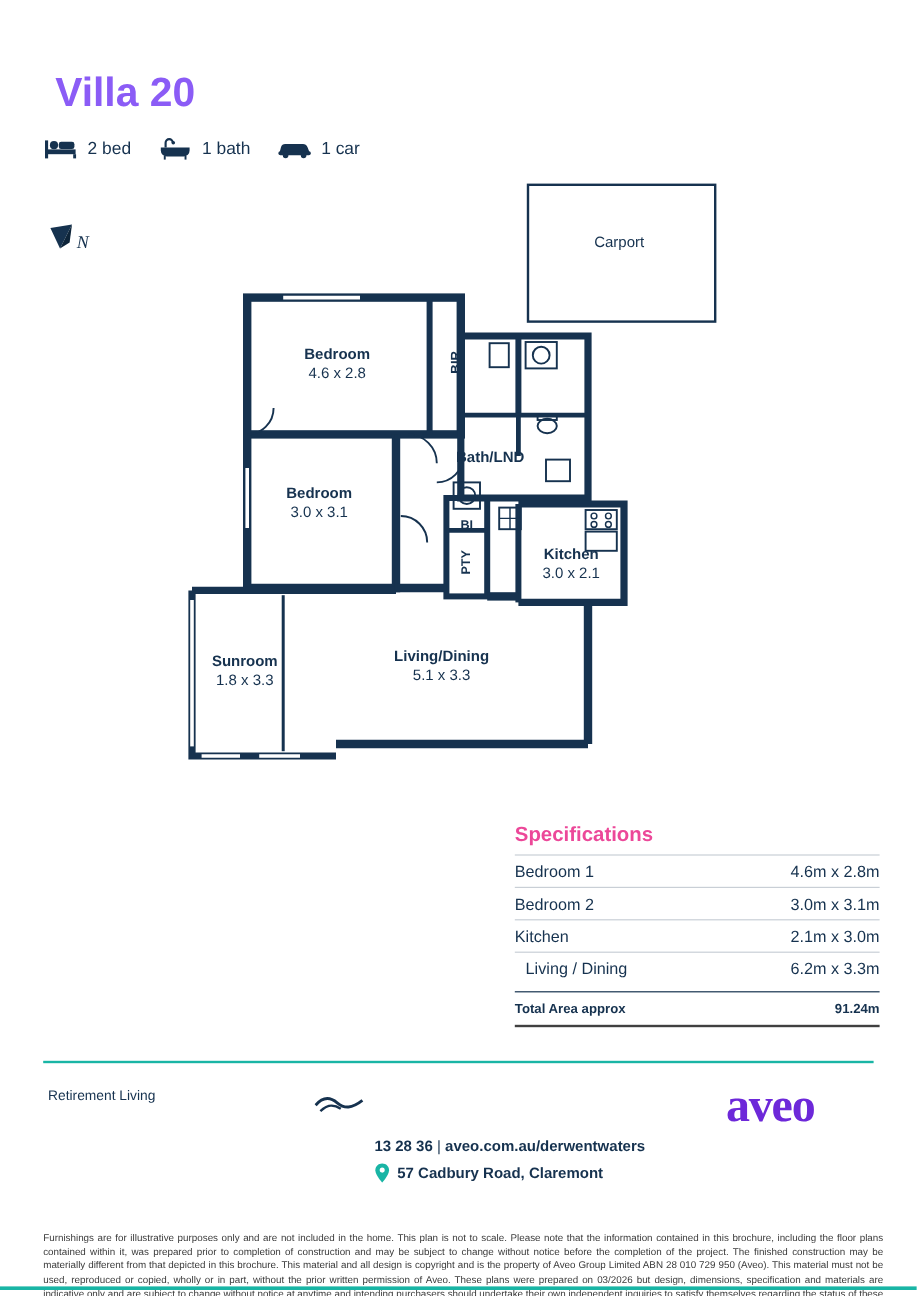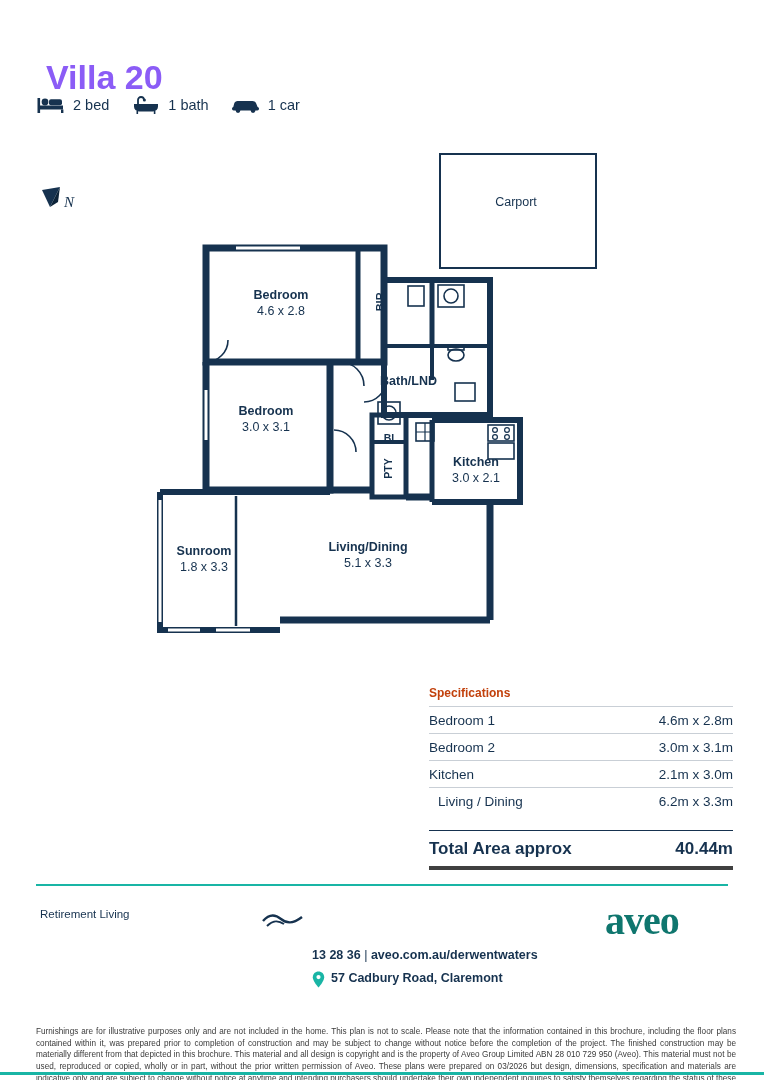--- a/index.html
+++ b/index.html
@@ -12,69 +12,69 @@
     overflow:hidden;
   }
   .page{position:absolute;inset:0;}
 
   
   .title{
     position:absolute;left:46px;top:34px;
     font-size:34px;font-weight:bold;color:#8b5cf6;letter-spacing:0px;margin-top:24px;
   }
   .feature-row{
-    position:absolute;left:36px;top:92px;
+    position:absolute;left:36px;top:111px;
     display:flex;align-items:center;gap:0px;
     font-size:14.5px;color:#16324f;
   }
   .feature{display:flex;align-items:center;margin-right:22px;}
   .feature .ic{width:30px;height:26px;display:flex;align-items:center;justify-content:center;margin-right:7px;}
   .feature .lbl{font-size:14.5px;color:#16324f;}
 
   
   .north{position:absolute;left:40px;top:185px;width:50px;height:38px;}
 
   
   .plan{position:absolute;left:0;top:140px;width:764px;height:520px;}
   .plan .lbl{
     position:absolute;text-align:center;font-size:12.5px;color:#16324f;line-height:1.25;
   }
   .plan .lbl b{font-weight:bold;}
   .rotated{transform:rotate(-90deg);transform-origin:center center;}
 
   
   .specs{position:absolute;left:429px;top:686px;width:304px;}
-  .specs h3{margin:0 0 6px 0;font-size:12px;font-weight:bold;color:#c2410c;}
+  .specs h3{margin:0 0 6px 0;font-size:17px;font-weight:bold;color:#ec4899;}
   .spec-row{
     display:flex;justify-content:space-between;align-items:center;
     border-top:1px solid #c9cfd6;
     padding:6px 0 5px 0;font-size:13.5px;color:#16324f;
   }
   .spec-row.indent .spec-name{padding-left:9px;}
   .spec-total{
     display:flex;justify-content:space-between;align-items:center;
-    border-top:1px solid #16324f;border-bottom:4px solid #404040;
-    margin-top:16px;padding:8px 0 7px 0;font-size:17px;font-weight:bold;color:#16324f;
+    border-top:1px solid #16324f;border-bottom:2px solid #404040;
+    margin-top:6px;padding:8px 0 7px 0;font-size:11px;font-weight:bold;color:#16324f;
   }
 
   
   .footer-rule{position:absolute;left:36px;top:884px;width:692px;height:2px;background:#19b5a5;}
   .brand{position:absolute;left:40px;top:906px;}
   .brand .bname{font-size:24px;font-weight:bold;color:#16324f;letter-spacing:-0.2px;}
   .brand .btag{font-size:11.5px;color:#16324f;margin-top:2px;}
   .brand .wave{position:absolute;left:222px;top:6px;}
 
   .contact{position:absolute;left:312px;top:902px;font-size:12.5px;color:#16324f;line-height:1.55;margin-top:44px;}
   .contact .line1{font-weight:bold;}
   .contact .line1 .sep{font-weight:normal;}
-  .contact .line2{display:flex;align-items:center;font-weight:bold;margin-top:4px;}
+  .contact .line2{display:flex;align-items:flex-start;font-weight:bold;margin-top:4px;}
   .contact .pin{margin-right:6px;display:inline-flex;}
 
   .aveo{position:absolute;left:605px;top:897px;}
-  .aveo .word{font-size:40px;font-weight:bold;color:#0f766e;letter-spacing:-1px;font-family:"Liberation Serif", serif;}
+  .aveo .word{font-size:40px;font-weight:bold;color:#6d28d9;letter-spacing:-1px;font-family:"Liberation Serif", serif;}
 
   .disclaimer{
     position:absolute;left:36px;top:1026px;width:700px;
     font-size:8.2px;line-height:1.42;color:#3a3a3a;text-align:justify;
   }
   .bottom-rule{position:absolute;left:0;top:1072px;width:764px;height:3px;background:#19b5a5;}
 </style>
 </head>
 <body>
 
@@ -264,21 +264,21 @@
       <span class="spec-name">Kitchen</span>
       <span class="spec-value">2.1m x 3.0m</span>
     </div>
     <div class="spec-row indent">
       <span class="spec-name">Living / Dining</span>
       <span class="spec-value">6.2m x 3.3m</span>
     </div>
 
     <div class="spec-total">
       <span>Total Area approx</span>
-      <span>40.44m</span>
+      <span>91.24m</span>
     </div>
   </div>
 
   <div class="footer-rule"></div>
 
   <div class="brand">
     <div class="btag">Retirement Living</div>
     <span class="wave">
       <svg width="42" height="16" viewBox="0 0 42 16">
         <path d="M1 9 C7 2, 13 2, 19 7 C25 12, 31 12, 40 5" fill="none" stroke="#16324f" stroke-width="2.4"></path>

